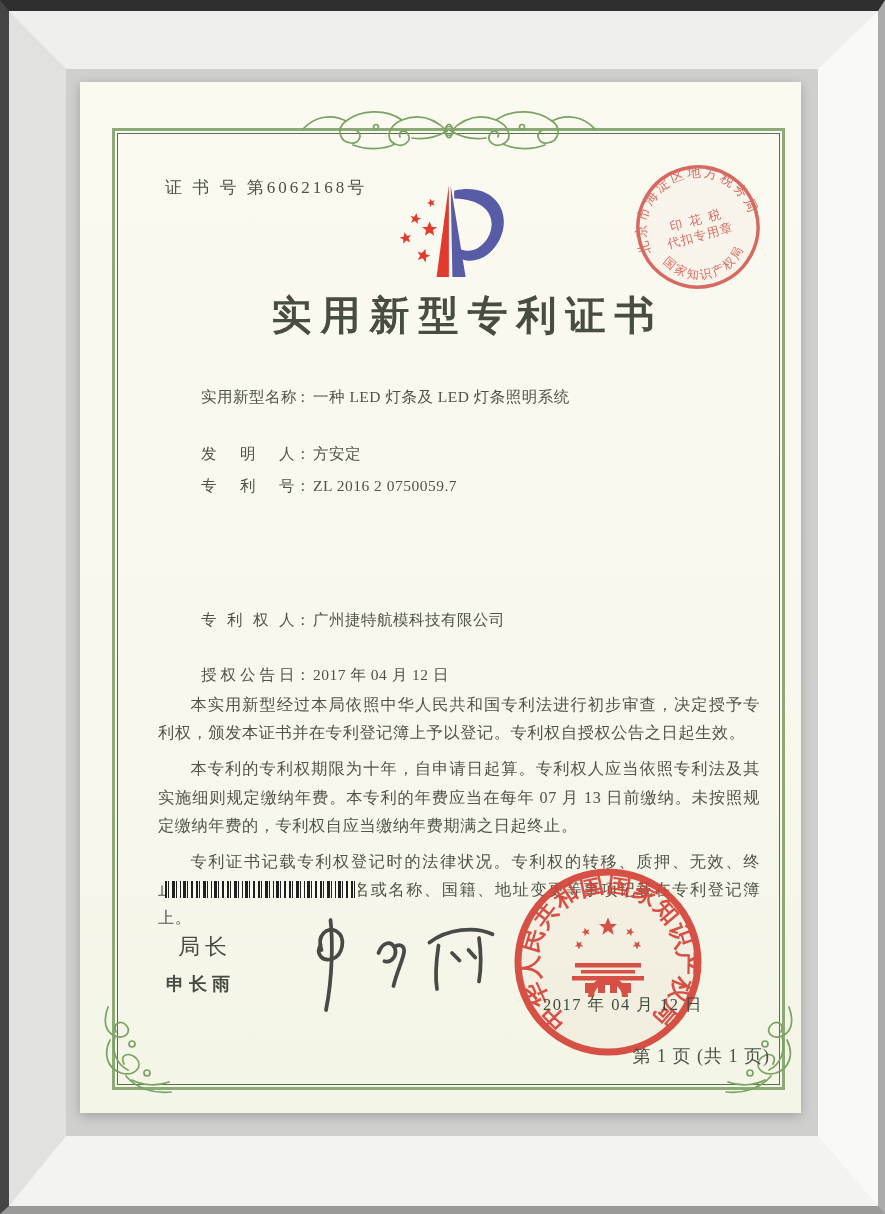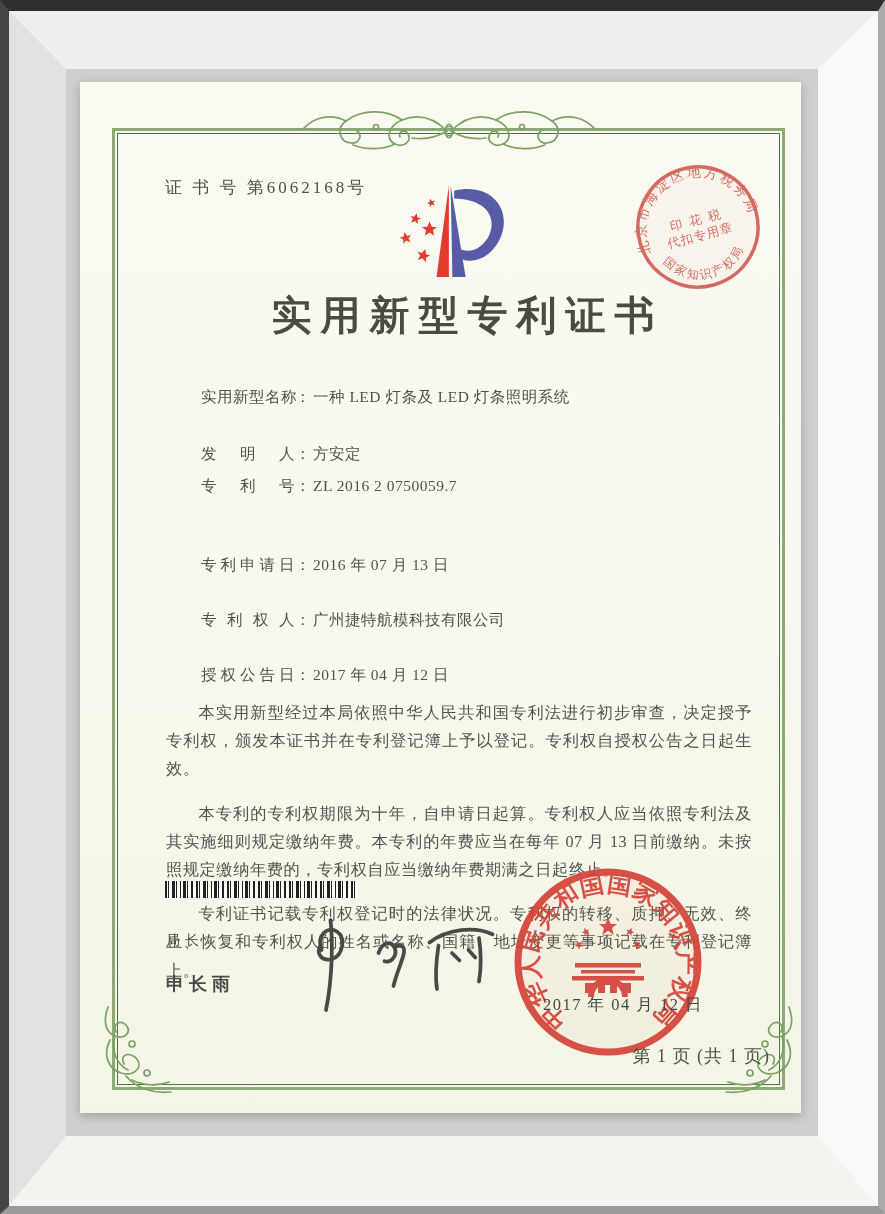--- a/index.html
+++ b/index.html
@@ -41,30 +41,30 @@
 
   .field{position:absolute;left:85px;font-size:15.5px;color:#4e5349;
     letter-spacing:.5px;white-space:nowrap;}
   .field .lbl{display:inline-block;width:94px;text-align-last:justify;
     vertical-align:bottom;margin-left:36px;}
   .field .colon{display:inline-block;margin-right:2px;}
 
   .paras{position:absolute;left:70px;top:601px;width:618px;
     font-size:16.2px;line-height:28.2px;color:#50554a;text-align:justify;
     letter-spacing:.6px;}
-  .paras p{margin:16px;text-indent:2em;}
+  .paras p{margin:8px;text-indent:2em;}
 
   .barcode{position:absolute;left:85px;top:799px;width:193px;height:17px;
     background:repeating-linear-gradient(90deg,
       #202020 0 2px,#fbfaf1 2px 3px,#202020 3px 4px,#fbfaf1 4px 7px,
       #202020 7px 10px,#fbfaf1 10px 11px,#202020 11px 12px,#fbfaf1 12px 15px,
       #202020 15px 16px,#fbfaf1 16px 18px,#202020 18px 21px,#fbfaf1 21px 22px,
       #202020 22px 23px,#fbfaf1 23px 26px,#202020 26px 28px,#fbfaf1 28px 31px);}
 
-  .signer-title{position:absolute;left:86px;top:850px;font-size:14px;
+  .signer-title{position:absolute;left:98px;top:850px;font-size:22px;
     letter-spacing:5px;color:#474c42;}
   .signer-name{position:absolute;left:86px;top:890px;font-size:18px;
     letter-spacing:5px;color:#474c42;font-weight:bold;}
   .signature{position:absolute;left:195px;top:832px;width:240px;height:105px;}
 
   .seal{position:absolute;left:431px;top:783px;width:194px;height:194px;
     opacity:.93;}
   .seal-date{position:absolute;left:448px;top:912px;width:190px;
     text-align:center;font-size:16.5px;letter-spacing:1.5px;color:#3e4a3e;
     z-index:3;}
@@ -144,23 +144,20 @@
     <div class="cert-title">实用新型专利证书</div>
 
     <div class="field" style="top:305px">
       <span class="lbl">实用新型名称</span><span class="colon">：</span><span class="val">一种 LED 灯条及 LED 灯条照明系统</span>
     </div>
     <div class="field" style="top:362px">
       <span class="lbl">发明人</span><span class="colon">：</span><span class="val">方安定</span>
     </div>
     <div class="field" style="top:394px">
       <span class="lbl">专利号</span><span class="colon">：</span><span class="val">ZL 2016 2 0750059.7</span>
-    </div>
-    <div class="field" style="top:473px">
-      <span class="lbl">专利申请日</span><span class="colon">：</span><span class="val">2016 年 07 月 13 日</span>
     </div>
     <div class="field" style="top:528px">
       <span class="lbl">专利权人</span><span class="colon">：</span><span class="val">广州捷特航模科技有限公司</span>
     </div>
     <div class="field" style="top:583px">
       <span class="lbl">授权公告日</span><span class="colon">：</span><span class="val">2017 年 04 月 12 日</span>
     </div>
 
     <div class="paras">
       <p>本实用新型经过本局依照中华人民共和国专利法进行初步审查，决定授予专利权，颁发本证书并在专利登记簿上予以登记。专利权自授权公告之日起生效。</p>

